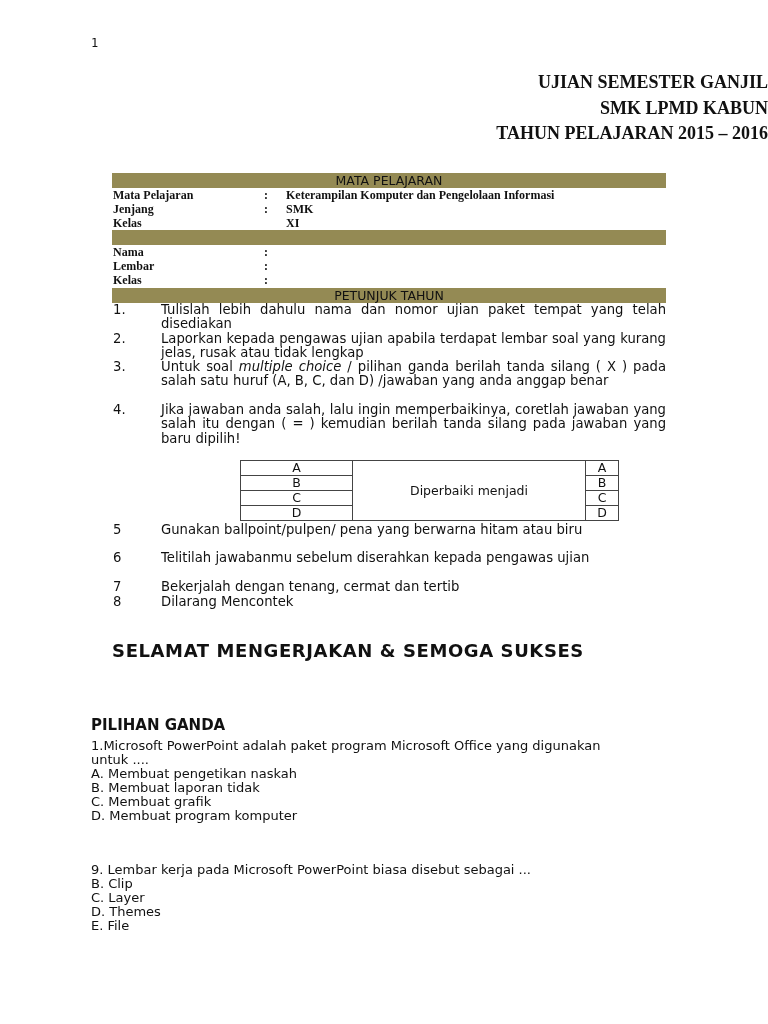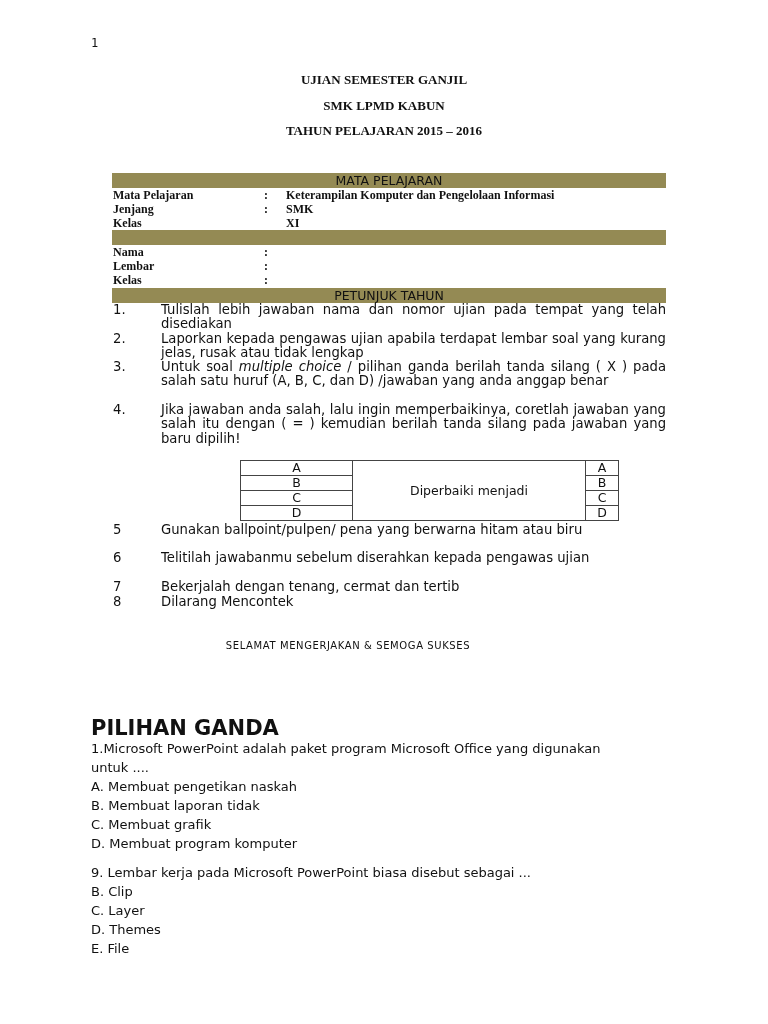--- a/index.html
+++ b/index.html
@@ -1,34 +1,34 @@
 <!DOCTYPE html>
 <html><head>
 <meta charset="utf-8">
 <style>
   html, body { margin: 0; padding: 0; background: #ffffff; }
   body { width: 768px; height: 1024px; position: relative; overflow: hidden; color: #111; }
   .page-num { position: absolute; left: 91px; top: 36px; font-family: "DejaVu Sans Mono", monospace; font-size: 12px; }
-  .hdr { position: absolute; left: 0; width: 768px; text-align: center; font-family: "Liberation Serif", serif; font-weight: bold; font-size: 13px; }
+  .hdr { position: absolute; left: 0; width: 768px; text-align: right; font-family: "Liberation Serif", serif; font-weight: bold; font-size: 18px; }
   .band { position: absolute; left: 112px; width: 554px; background: #948a54; height: 15px; font-family: "DejaVu Sans", sans-serif; font-size: 12.5px; text-align: center; line-height: 15px; color: #111; }
   .info-row { position: absolute; left: 113px; font-family: "Liberation Serif", serif; font-weight: bold; font-size: 12px; height: 14px; line-height: 14px; }
   .info-row .lbl { position: absolute; left: 0; width: 150px; }
   .info-row .col { position: absolute; left: 151px; }
   .info-row .val { position: absolute; left: 173px; white-space: nowrap; }
   .inst { position: absolute; left: 113px; width: 553px; font-family: "DejaVu Sans", sans-serif; font-size: 13.2px; line-height: 14.4px; }
   .inst .num { position: absolute; left: 0; }
   .inst .txt { margin-left: 48px; text-align: justify; text-align-last: left; }
   table.ex { position: absolute; left: 240px; top: 460px; border-collapse: collapse; font-family: "DejaVu Sans", sans-serif; font-size: 12.5px; }
   table.ex td { border: 1px solid #444; padding: 0; height: 14px; line-height: 14px; text-align: center; }
   table.ex td.l { width: 111px; }
   table.ex td.m { width: 232px; }
   table.ex td.r { width: 32px; }
-  .closing { position: absolute; left: 0; width: 636px; top: 640px; text-align: center; font-family: "DejaVu Sans", sans-serif; font-weight: normal; font-size: 10px; letter-spacing: 0.6px; padding-left: 60px; box-sizing: border-box; }
-  .section-title { position: absolute; left: 91px; top: 716px; font-family: "DejaVu Sans", sans-serif; font-weight: bold; font-size: 21px; }
-  .q { position: absolute; left: 91px; font-family: "DejaVu Sans", sans-serif; font-size: 13px; line-height: 19px; width: 540px; }
+  .closing { position: absolute; left: 0; width: 636px; top: 640px; text-align: center; font-family: "DejaVu Sans", sans-serif; font-weight: bold; font-size: 18px; letter-spacing: 0.6px; padding-left: 60px; box-sizing: border-box; }
+  .section-title { position: absolute; left: 91px; top: 716px; font-family: "DejaVu Sans", sans-serif; font-weight: bold; font-size: 15px; }
+  .q { position: absolute; left: 91px; font-family: "DejaVu Sans", sans-serif; font-size: 13px; line-height: 14px; width: 540px; }
   .q div { white-space: nowrap; }
   .q .stem { white-space: normal; }
 </style>
 </head>
 <body>
 
 <div class="page-num">1</div>
 
 <div class="hdr" style="top:72px">UJIAN  SEMESTER GANJIL</div>
 <div class="hdr" style="top:98px">SMK LPMD KABUN</div>
@@ -65,21 +65,21 @@
 <div class="info-row" style="top:273px">
   <span class="lbl">Kelas</span>
   <span class="col">:</span>
   <span class="val"></span>
 </div>
 
 <div class="band" style="top:288px">PETUNJUK TAHUN</div>
 
 <div class="inst" style="top:303px">
   <span class="num">1.</span>
-  <div class="txt">Tulislah lebih jawaban nama dan nomor ujian pada tempat yang telah disediakan</div>
+  <div class="txt">Tulislah lebih dahulu nama dan nomor ujian paket tempat yang telah disediakan</div>
 </div>
 <div class="inst" style="top:332px">
   <span class="num">2.</span>
   <div class="txt">Laporkan kepada pengawas ujian apabila terdapat lembar soal yang kurang jelas, rusak atau tidak lengkap</div>
 </div>
 <div class="inst" style="top:360px">
   <span class="num">3.</span>
   <div class="txt"><span>Untuk soal </span><i>multiple choice</i><span> / pilihan ganda berilah tanda silang ( X ) pada salah satu huruf (A, B, C, dan D) /jawaban yang anda anggap benar</span></div>
 </div>
 <div class="inst" style="top:403px">

